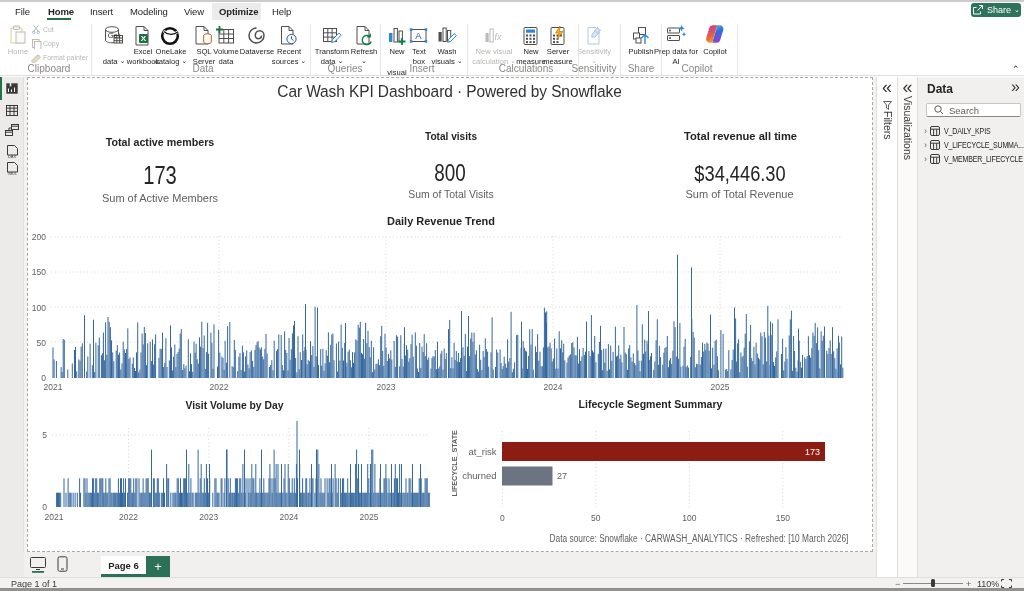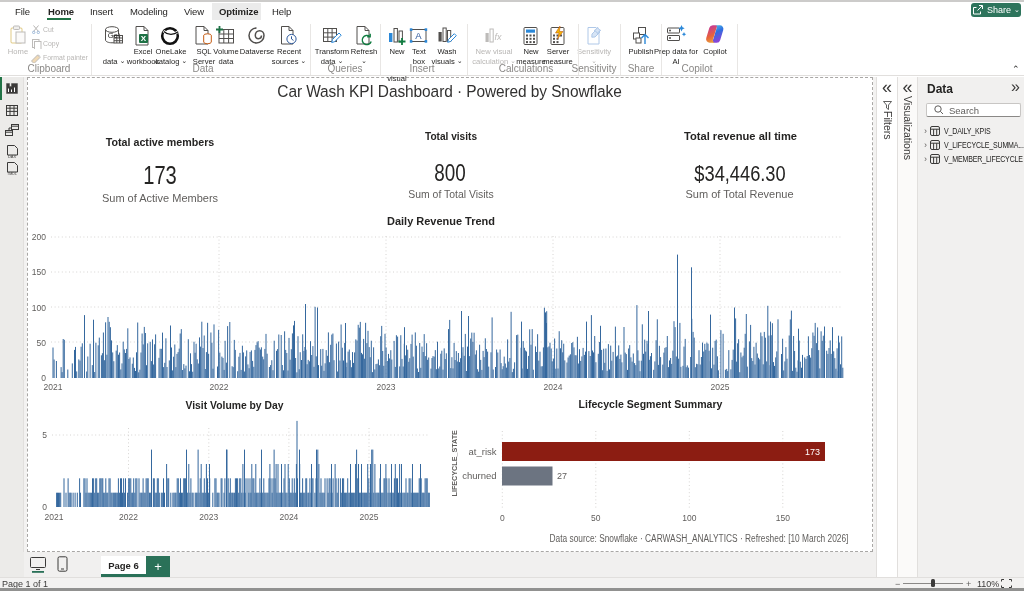--- a/index.html
+++ b/index.html
@@ -1252,21 +1252,21 @@
         <div class="rlbl" style="top:35.5px"><span class="chv">⌄</span></div>
       </div>
       <div class="rbtn" style="left:397px">
         <svg class="ric" style="left:-11.0px;top:4.0px" width="22" height="22" viewBox="0 0 22 22">
           <rect x="3" y="8" width="3.4" height="9" fill="#2B88D8"></rect>
           <rect x="8" y="3.5" width="3.4" height="13.5" fill="#fff" stroke="#514F4D"></rect>
           <rect x="13" y="6" width="3.4" height="11" fill="#fff" stroke="#514F4D"></rect>
           <path d="M16 13 v7 M12.5 16.5 h7" stroke="#107C41" stroke-width="1.8" fill="none"></path>
         </svg>
         <div class="rlbl" style="top:26px">New</div>
-        <div class="rlbl" style="top:53px">visual</div>
+        <div class="rlbl" style="top:47px">visual</div>
       </div>
       <div class="rbtn" style="left:419px">
         <svg class="ric" style="left:-11.0px;top:4.0px" width="22" height="22" viewBox="0 0 22 22">
           <rect x="3" y="4.5" width="15" height="12" fill="#fff" stroke="#514F4D"></rect>
           <rect x="1.8" y="3.3" width="2.6" height="2.6" fill="#2B88D8"></rect>
           <rect x="16.6" y="3.3" width="2.6" height="2.6" fill="#2B88D8"></rect>
           <rect x="1.8" y="15.1" width="2.6" height="2.6" fill="#2B88D8"></rect>
           <rect x="16.6" y="15.1" width="2.6" height="2.6" fill="#2B88D8"></rect>
           <text x="10.5" y="14" text-anchor="middle" font-size="9.5" fill="#2B579A">A</text>
         </svg>
@@ -1476,21 +1476,21 @@
   <svg style="position:absolute;left:33px;top:4px" width="11" height="16" viewBox="0 0 11 16">
     <rect x="1" y="0.8" width="9" height="14.4" rx="1.5" fill="none" stroke="#3B3A39"></rect>
         <path d="M4 13 h3" stroke="#3B3A39"></path>
       </svg>
 
 </div>
 <div id="ptab">Page 6</div>
 <div id="ptabul"></div>
 <div id="plustab">+</div>
 <div id="statusbar">
-  <span style="position:absolute;left:2px;top:1px">Page 1 of 1</span>
+  <span style="position:absolute;left:11px;top:1px">Page 1 of 1</span>
   <span style="position:absolute;left:895px;top:1px;color:#605E5C">−</span>
   <span style="position:absolute;left:903px;top:5px;width:60px;height:1px;background:#8A8886"></span>
   <span style="position:absolute;left:931px;top:1px;width:4px;height:8px;background:#3B3A39;border-radius:1.5px"></span>
   <span style="position:absolute;left:966px;top:1px;color:#605E5C">+</span>
   <span style="position:absolute;left:977px;top:1px">110%</span>
   <svg style="position:absolute;left:1001px;top:1px" width="11" height="9" viewBox="0 0 11 9">
         <path d="M0.5 2.5 v-2 h2.5 M8 0.5 h2.5 v2 M10.5 6.5 v2 H8 M3 8.5 H0.5 v-2" fill="none" stroke="#3B3A39"></path>
       </svg>
 </div>
 <div id="botstrip"></div>

